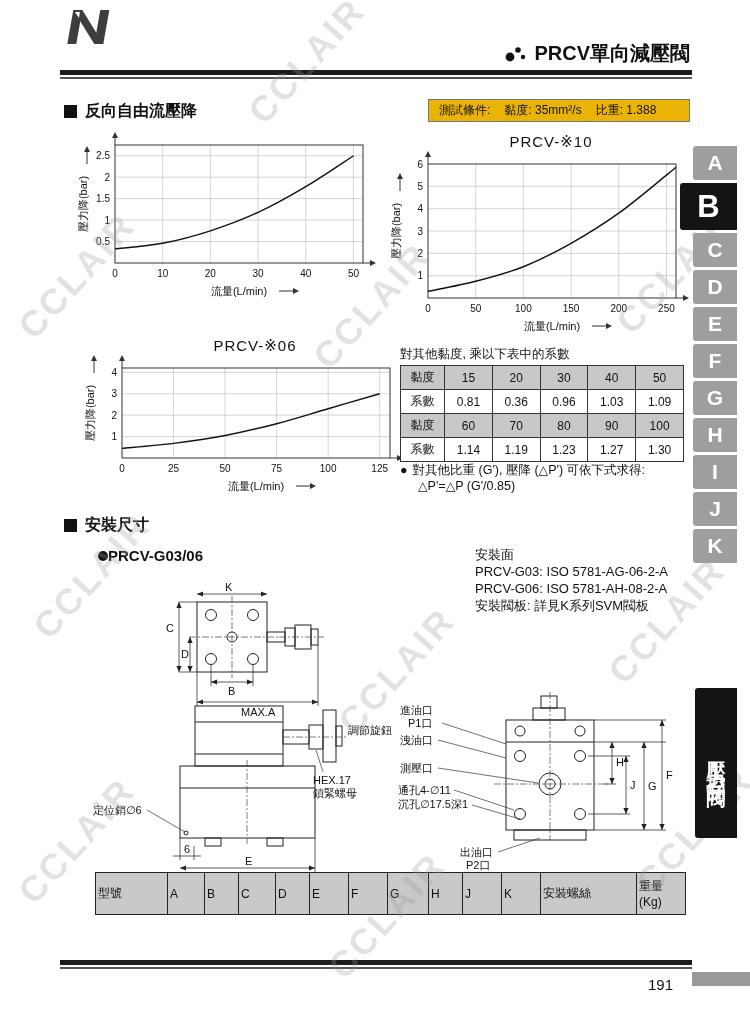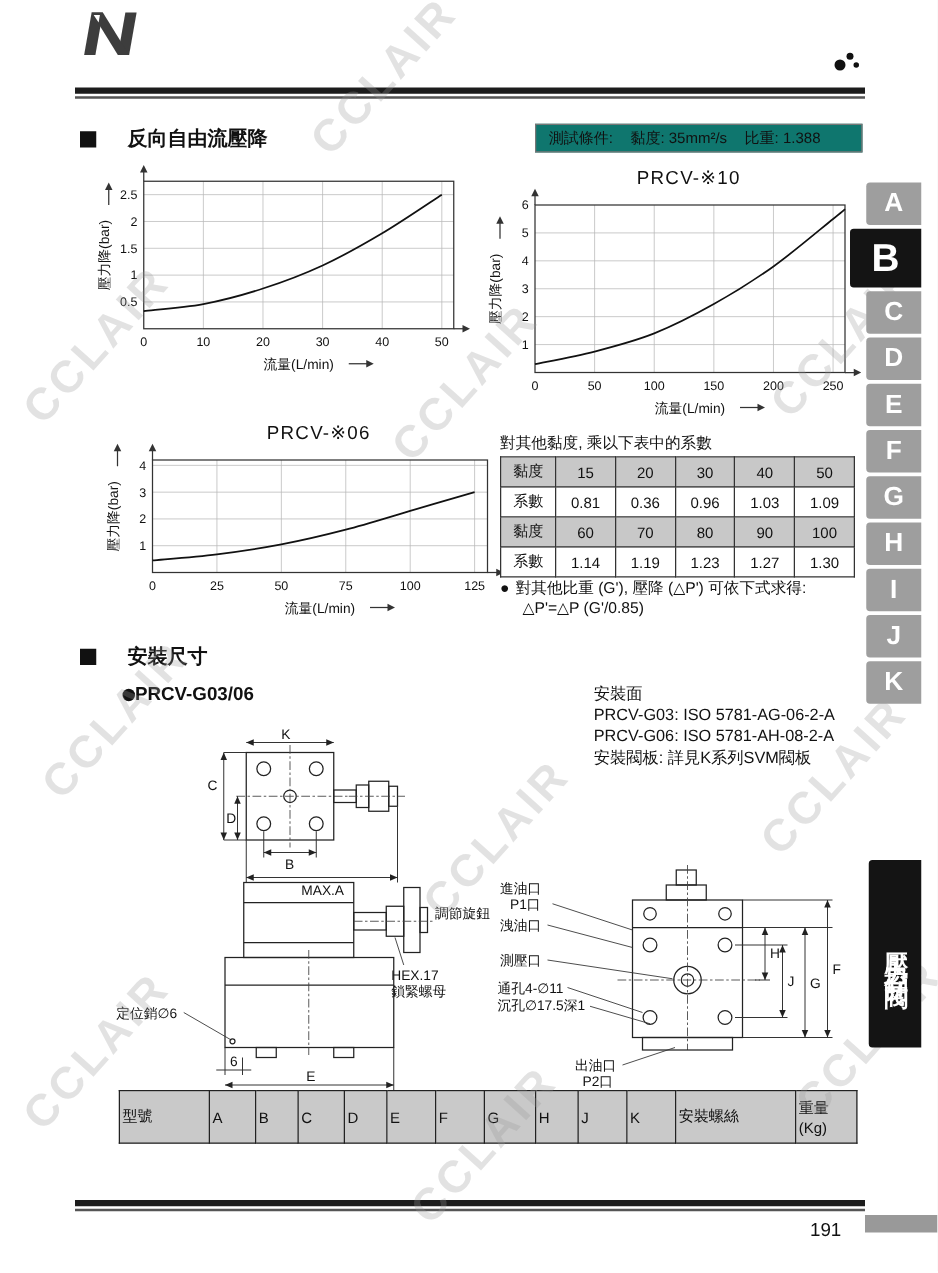--- a/index.html
+++ b/index.html
@@ -5,26 +5,26 @@
   *{margin:0;padding:0;box-sizing:border-box}
   body{background:#e9e9e9;font-family:"Liberation Sans","DejaVu Sans",sans-serif}
   #page{position:relative;width:750px;height:1018px;background:#ffffff;overflow:hidden;color:#111;margin:0 auto}
   .abs{position:absolute}
   .wm{position:absolute;color:#9a9a9a;opacity:.28;font-size:36px;font-weight:bold;letter-spacing:3px;
       transform:rotate(-48deg);pointer-events:none;white-space:nowrap;z-index:5}
   
   .rule{height:9px;border-top:5px solid #1c1c1c;border-bottom:2px solid #555}
   .page-title{display:flex;align-items:center;justify-content:flex-end;gap:6px;font-size:20px;font-weight:bold}
   
-  .sec-head{display:flex;align-items:center;gap:25px;font-size:16px;font-weight:bold}
+  .sec-head{display:flex;align-items:center;gap:8px;font-size:16px;font-weight:bold}
   .sec-head .sq{width:13px;height:13px;background:#111;flex:0 0 auto}
   .bullet-head{display:flex;align-items:center;gap:0;font-size:15px;font-weight:bold}
   .bullet-head .dot{width:10px;height:10px;border-radius:50%;background:#111;flex:0 0 auto}
   
-  .testbox{border:1px solid #777;height:23px;display:flex;align-items:center;gap:14px;padding:0 10px;font-size:12px;background:#0f766e}
+  .testbox{border:1px solid #777;height:23px;display:flex;align-items:center;gap:14px;padding:0 10px;font-size:12px;background:#eab308}
   
   .chart-title{text-align:center;font-size:15px;letter-spacing:1px;height:19px;padding-left:26px}
   svg.chart{display:block;overflow:visible}
   
   .coeftable{border-collapse:collapse;table-layout:fixed;width:284px;font-size:12px;text-align:center;background:#fff}
   .coeftable td{border:1px solid #333;padding:3px 0;height:21px}
   .coeftable td:first-child{width:44px}
   .coeftable tr.shaded{background:#c8c8c8}
   .smallnote{font-size:12.5px;line-height:16px}
   
@@ -66,20 +66,21 @@
       <polygon points="6,6 11,6 11,12" fill="#fff"></polygon>
     </g>
   </svg>
 
   <div class="page-title abs" style="left:380px;top:40px;width:310px">
     <svg width="24" height="18" viewBox="0 0 24 18">
       <circle cx="6" cy="12" r="4.4" fill="#111"></circle>
       <circle cx="14" cy="5" r="2.8" fill="#111"></circle>
       <circle cx="19" cy="12" r="2.2" fill="#111"></circle>
     </svg>
+    <span>PRCV單向減壓閥</span>
   </div>
 
   <div class="rule abs" style="left:60px;top:70px;width:632px"></div>
 
   <div class="sec-head abs" style="left:64px;top:101px">
     <span class="sq"></span>
     <span>反向自由流壓降</span>
   </div>
 
   <div class="testbox abs" style="left:428px;top:99px;width:262px">

